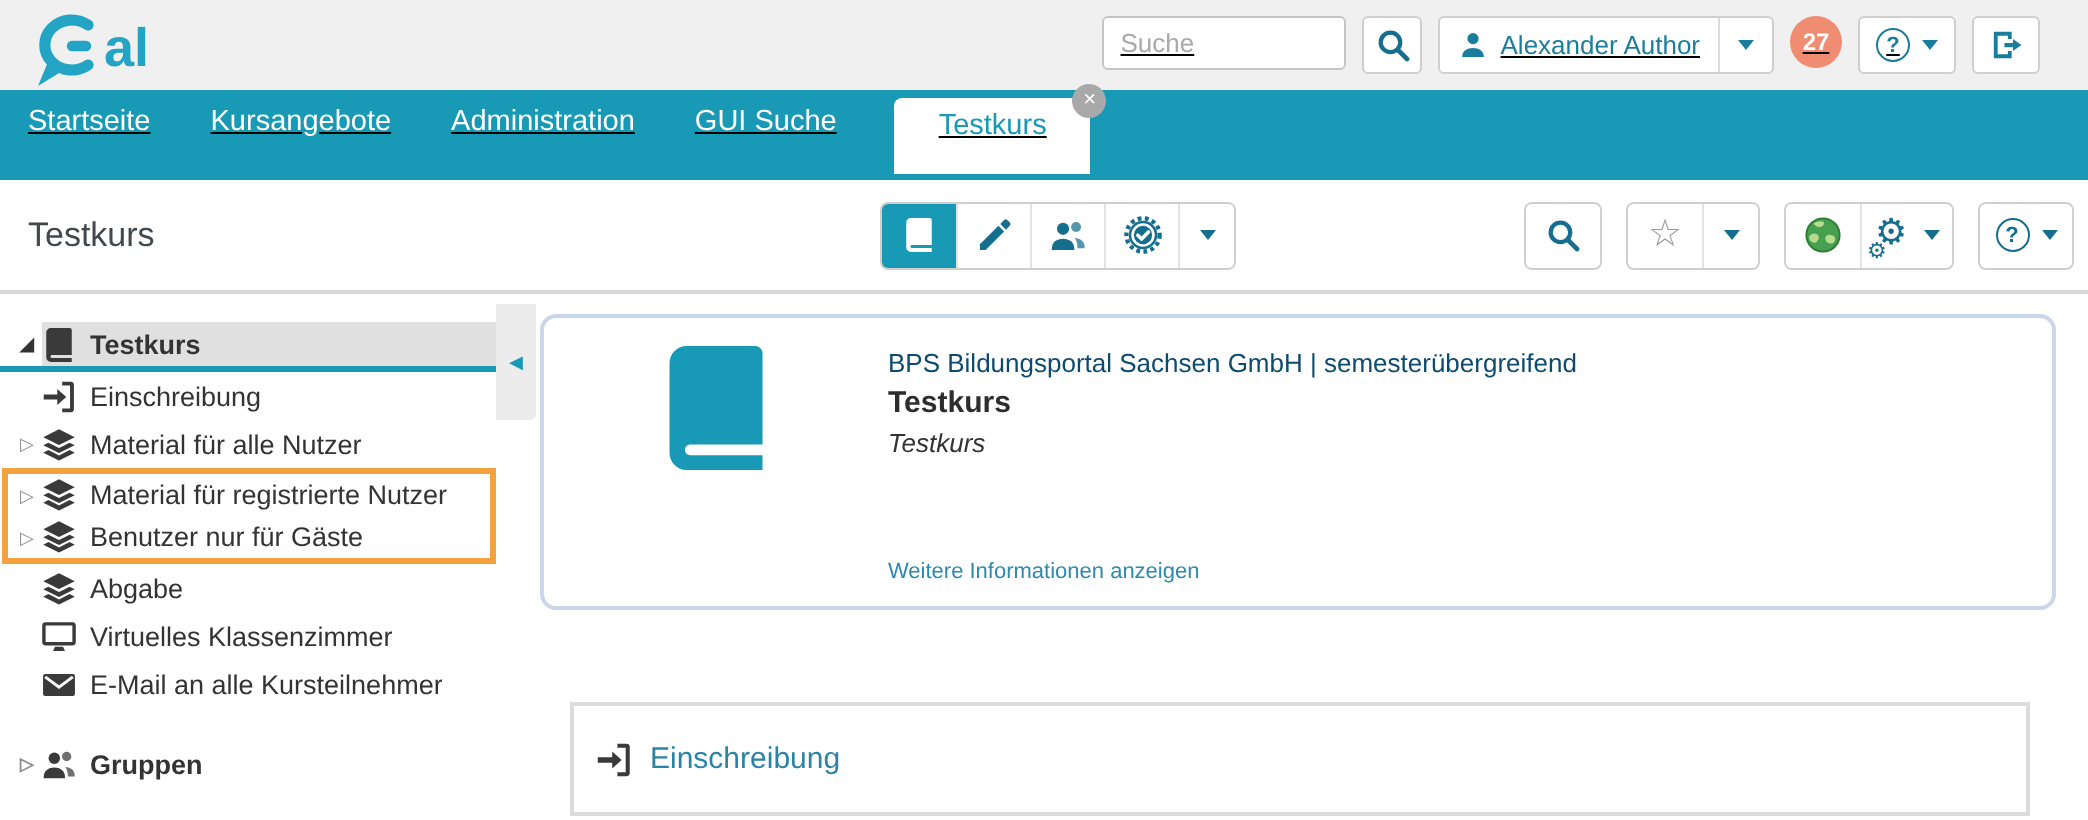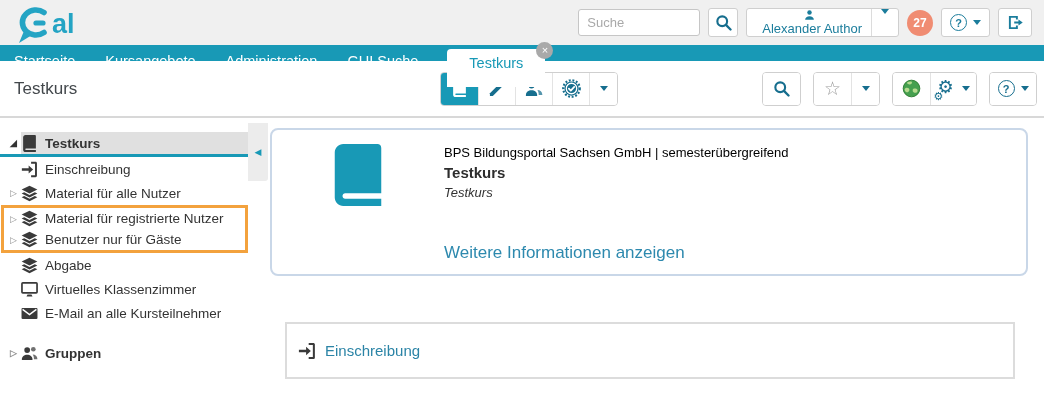--- a/index.html
+++ b/index.html
@@ -2,44 +2,44 @@
 <html><head>
 <meta charset="utf-8">
 <style>
   * { margin:0; padding:0; box-sizing:border-box; }
   html,body { width:1044px; height:410px; background:#fff; overflow:hidden;
               font-family:"Liberation Sans", sans-serif; }
 
   
   .header { height:45px; background:#f0f0f0; display:flex; align-items:center; }
   .logo { margin-left:10px; width:96px; height:42px; flex:none; cursor:pointer; }
-  .hdr-right { margin-left:auto; display:flex; align-items:center; gap:8px; margin-right:12px; }
+  .hdr-right { margin-left:auto; display:flex; align-items:flex-start; gap:8px; margin-right:24px;text-decoration:underline; }
   .search-input { width:122px; height:27px; border:1px solid #c6c6c6; border-radius:3px;
                   padding:0 8px; font-size:13px; color:#555; background:#fff;
                   font-family:"Liberation Sans",sans-serif; }
   .search-input::placeholder { color:#a9a9a9; }
   .hbtn { min-width:30px; height:29px; background:#fff; border:1px solid #cfcfcf; border-radius:3px;
           display:flex; align-items:center; justify-content:center; color:#1b7d9c; cursor:pointer; }
   .hgroup { display:flex; height:29px; border:1px solid #cfcfcf; border-radius:3px; background:#fff;
             align-items:stretch; }
-  .hseg { display:flex; align-items:center; padding:0 9px; color:#1b7d9c; cursor:pointer;flex-direction:column; }
+  .hseg { display:flex; align-items:center; padding:0 9px; color:#1b7d9c; cursor:pointer; }
   .hseg + .hseg { border-left:1px solid #dcdcdc; }
   .uname { font-size:13px; margin-left:6px; white-space:nowrap; }
   .badge { width:26px; height:26px; border-radius:50%; background:#f08c72; color:#fff;
            font-size:12px; font-weight:bold; display:flex; align-items:center; justify-content:center;
            cursor:pointer; }
   .dd { width:0; height:0; border-left:4px solid transparent; border-right:4px solid transparent;
         border-top:5px solid currentColor; display:inline-block; }
   .qmark { width:17px; height:17px; border:1.6px solid currentColor; border-radius:50%;
            font-size:11px; font-weight:bold; display:inline-flex; align-items:center; justify-content:center; }
   .gap6 { margin-left:6px; }
 
   
-  .navbar { height:16px; background:#1899b6; display:flex; align-items:flex-start;
-            position:relative; z-index:5; }
+  .navbar { height:45px; background:#1899b6; display:flex; align-items:flex-start;
+            position:relative; z-index:5;text-decoration:underline; }
   .nav-item { line-height:33px; color:#fff; font-size:14.5px; padding:0 15px; cursor:pointer;
               white-space:nowrap; }
   .nav-item:first-child { padding-left:14px; }
   .tab-active { margin-left:14px; margin-top:4px; height:38px; background:#fff; color:#1899b6;
                 border-radius:4px 4px 0 0; padding:0 22px; line-height:29px; font-size:14.5px;
                 position:relative; cursor:pointer; z-index:6; }
   .tab-close { position:absolute; top:-7px; right:-8px; width:17px; height:17px; border-radius:50%;
                background:#a9a9a9; color:#fff; font-size:11px; line-height:16px; text-align:center;
                cursor:pointer; }
 
@@ -85,25 +85,25 @@
   .main { flex:1; position:relative; padding-top:10px; }
   .handle { position:absolute; left:0; top:5px; width:20px; height:58px; background:#ececec;
             border-radius:0 0 3px 0; display:flex; align-items:center; justify-content:center;
             color:#1899b6; font-size:9px; cursor:pointer; }
 
   .card { margin-left:22px; width:758px; height:148px; border:2px solid #c9d7e8; border-radius:8px;
           display:flex; position:relative; background:#fff; }
   .card-iconzone { width:172px; flex:none; display:flex; justify-content:center; padding-top:13px; }
   .bigbook { width:62px; height:64px; color:#1899b6; }
   .card-text { padding-top:15px; font-size:13px; color:#333; }
-  .meta { color:#000000; margin-bottom:4px; }
+  .meta { color:#0c4a6e; margin-bottom:4px; }
   .ctitle { font-weight:bold; font-size:15px; color:#2d2d2d; margin-bottom:4px; }
   .resp { margin-bottom:15px; }
   .desc { font-style:italic; }
-  .card-link { position:absolute; left:172px; bottom:11px; color:#2d89ae; font-size:17px;
+  .card-link { position:absolute; left:172px; bottom:11px; color:#2d89ae; font-size:11px;
                cursor:pointer; }
 
   .enroll { margin:46px 0 0 37px; width:730px; height:57px; border:2px solid #dcdcdc;
             display:flex; align-items:center; padding-left:11px; gap:9px; }
   .enroll .eicon { width:18px; height:18px; color:#3a3a3a; }
   .enroll .eicon svg { width:100%; height:100%; display:block; }
   .enroll-label { color:#2b84a6; font-size:15px; cursor:pointer; }
 </style>
 </head>
 <body>

